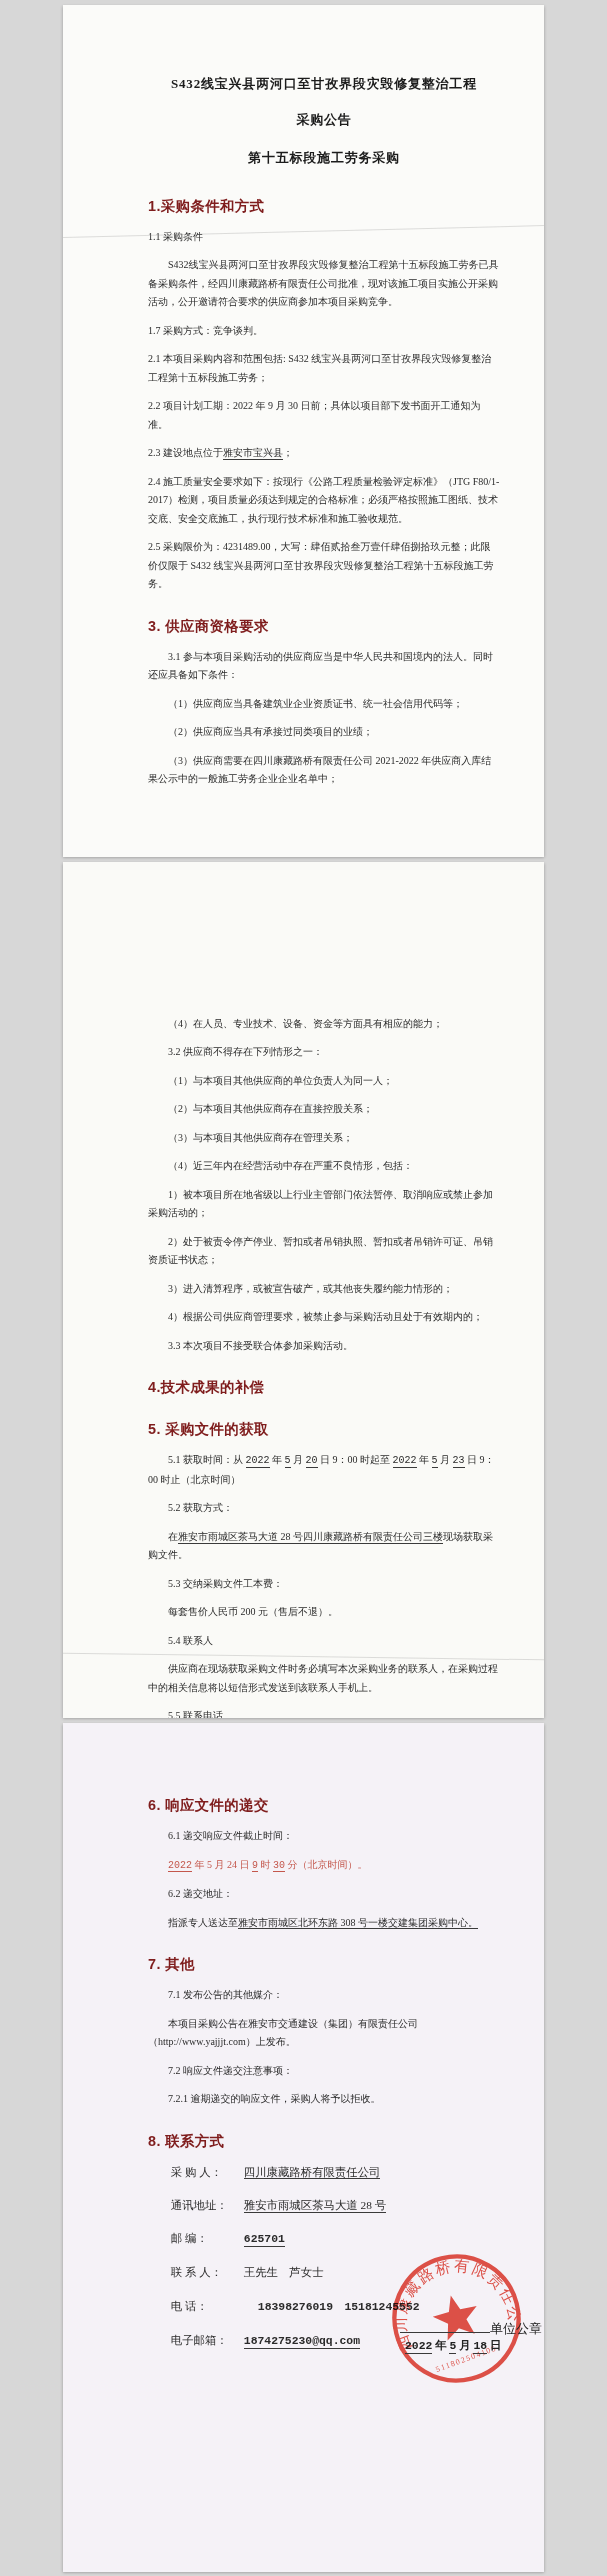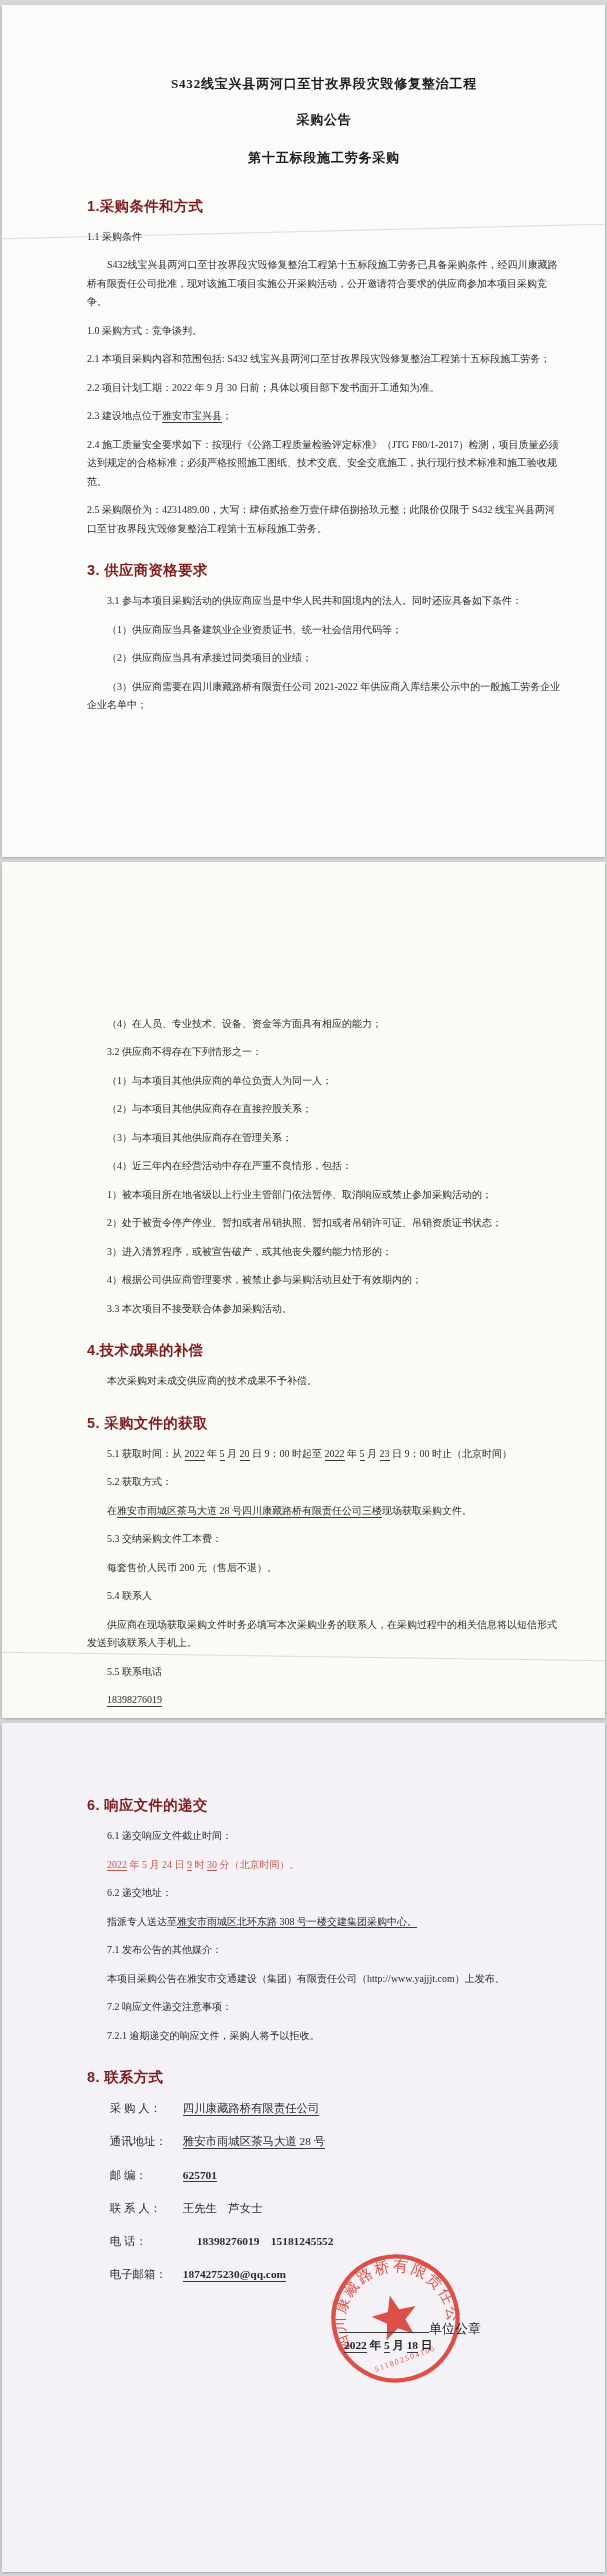--- a/index.html
+++ b/index.html
@@ -1,31 +1,31 @@
 <!DOCTYPE html>
 <html style="font-size:12px"><head>
 <meta charset="utf-8">
 <style>
   html,body{margin:0;padding:0;background:#d7d7d7;}
   .scan{width:607px;margin:0 auto;padding-top:4.6px;font-family:"Liberation Serif",serif;color:#2b2b2b;}
-  .page{position:relative;width:603px;margin:0 auto 5.3px;background:#fbfbf9;box-shadow:0 0.8px 3px rgba(0,0,0,.3);box-sizing:border-box;overflow:hidden;}
+  .page{position:relative;width:481px;margin:0 auto 5.3px;background:#fbfbf9;box-shadow:0 0.8px 3px rgba(0,0,0,.3);box-sizing:border-box;overflow:hidden;}
   .p1{height:852px;padding:70px 44px 0 85px;}
   .p2{height:856px;padding:70px 44px 0 85px;background:#fafaf7;}
   .p3{height:849px;padding:73px 44px 0 85px;background:#f5f2f7;}
   .t-center{text-align:center;}
   .doc-title{font-weight:bold;font-size:13px;letter-spacing:0.8px;margin:0 0 18px;color:#1c1c1c;}
   .doc-sub{font-weight:bold;font-size:13px;letter-spacing:0.8px;margin:0 0 20px;color:#1c1c1c;}
   .h{font-family:"Liberation Sans",sans-serif;font-weight:bold;font-size:14.4px;color:#7f1d1d;margin:23px 0 12px;letter-spacing:0.4px;}
   .h-first{margin-top:30px;}
   .p{font-size:10px;line-height:1.85;margin:10px 0;}
   .ti2{text-indent:2em;}
   .uline{border-bottom:0.8px solid #3a3a3a;padding-bottom:0.8px;}
   .red{color:#c4574c;}
   .uline-red{border-bottom:0.8px solid #c4574c;padding-bottom:0.8px;}
-  .num{font-family:Liberation Serif, serif;text-align:center;}
+  .num{font-family:Liberation Mono, monospace;text-align:center;}
   .crease{position:absolute;left:0;width:100%;height:0.8px;background:rgba(140,140,140,.28);}
   .contact-row{font-size:11.4px;line-height:1.6;margin:0 0 15px 2em;}
   .contact-label{display:inline-block;min-width:73px;}
   .stamp-wrap{position:absolute;left:325px;top:527px;width:197px;height:182px;}
   .seal{position:absolute;left:0;top:0;width:137px;height:137px;transform:rotate(-14deg);opacity:.88;mix-blend-mode:multiply;}
   .sig-line{position:absolute;left:12px;top:70px;font-size:13px;color:#222;white-space:nowrap;}
   .sig-blank{display:inline-block;width:90px;border-bottom:1.1px solid #3a3a3a;vertical-align:baseline;}
   .sig-date{position:absolute;left:17px;top:88px;font-size:11.4px;color:#222;white-space:nowrap;font-weight:bold;}
 </style>
 </head>
@@ -35,21 +35,21 @@
 
   <section class="page p1">
     <div class="crease" style="top:226px;transform:rotate(-1.4deg);"></div>
     <div class="doc-title t-center">S432线宝兴县两河口至甘孜界段灾毁修复整治工程</div>
     <div class="doc-sub t-center">采购公告</div>
     <div class="doc-sub t-center">第十五标段施工劳务采购</div>
 
     <div class="h h-first">1.采购条件和方式</div>
     <div class="p">1.1 采购条件</div>
     <div class="p ti2">S432线宝兴县两河口至甘孜界段灾毁修复整治工程第十五标段施工劳务已具备采购条件，经四川康藏路桥有限责任公司批准，现对该施工项目实施公开采购活动，公开邀请符合要求的供应商参加本项目采购竞争。</div>
-    <div class="p">1.0 采购方式：竞争谈判。</div>
+    <div class="p">1.7 采购方式：竞争谈判。</div>
 
     <div class="p">2.1 本项目采购内容和范围包括: S432 线宝兴县两河口至甘孜界段灾毁修复整治工程第十五标段施工劳务；</div>
     <div class="p">2.2 项目计划工期：2022 年 9 月 30 日前；具体以项目部下发书面开工通知为准。</div>
     <div class="p"><span>2.3 建设地点位于</span><span class="uline">雅安市宝兴县</span><span>；</span></div>
     <div class="p">2.4 施工质量安全要求如下：按现行《公路工程质量检验评定标准》（JTG F80/1-2017）检测，项目质量必须达到规定的合格标准；必须严格按照施工图纸、技术交底、安全交底施工，执行现行技术标准和施工验收规范。</div>
     <div class="p">2.5 采购限价为：4231489.00，大写：肆佰贰拾叁万壹仟肆佰捌拾玖元整；此限价仅限于 S432 线宝兴县两河口至甘孜界段灾毁修复整治工程第十五标段施工劳务。</div>
 
     <div class="h">3.  供应商资格要求</div>
     <div class="p ti2">3.1 参与本项目采购活动的供应商应当是中华人民共和国境内的法人。同时还应具备如下条件：</div>
     <div class="p ti2">（1）供应商应当具备建筑业企业资质证书、统一社会信用代码等；</div>
@@ -65,41 +65,41 @@
     <div class="p ti2">（2）与本项目其他供应商存在直接控股关系；</div>
     <div class="p ti2">（3）与本项目其他供应商存在管理关系；</div>
     <div class="p ti2">（4）近三年内在经营活动中存在严重不良情形，包括：</div>
     <div class="p ti2">1）被本项目所在地省级以上行业主管部门依法暂停、取消响应或禁止参加采购活动的；</div>
     <div class="p ti2">2）处于被责令停产停业、暂扣或者吊销执照、暂扣或者吊销许可证、吊销资质证书状态；</div>
     <div class="p ti2">3）进入清算程序，或被宣告破产，或其他丧失履约能力情形的；</div>
     <div class="p ti2">4）根据公司供应商管理要求，被禁止参与采购活动且处于有效期内的；</div>
     <div class="p ti2">3.3 本次项目不接受联合体参加采购活动。</div>
 
     <div class="h">4.技术成果的补偿</div>
-    <div class="p ti2">本次采购对未成交供应商的技术成果不予补偿。</div>
 
     <div class="h">5. 采购文件的获取</div>
     <div class="p ti2"><span>5.1 获取时间：从 </span><span class="uline num">2022</span><span> 年 </span><span class="uline num">5</span><span> 月 </span><span class="uline num">20</span><span> 日 9：00 时起至 </span><span class="uline num">2022</span><span> 年 </span><span class="uline num">5</span><span> 月 </span><span class="uline num">23</span><span> 日 9：00 时止（北京时间）</span></div>
     <div class="p ti2">5.2 获取方式：</div>
     <div class="p ti2"><span>在</span><span class="uline">雅安市雨城区茶马大道 28 号四川康藏路桥有限责任公司三楼</span><span>现场获取采购文件。</span></div>
     <div class="p ti2">5.3 交纳采购文件工本费：</div>
     <div class="p ti2">每套售价人民币 200 元（售后不退）。</div>
     <div class="p ti2">5.4 联系人</div>
     <div class="p ti2">供应商在现场获取采购文件时务必填写本次采购业务的联系人，在采购过程中的相关信息将以短信形式发送到该联系人手机上。</div>
     <div class="p ti2">5.5 联系电话</div>
     <div class="p ti2"><span class="uline num">18398276019</span></div>
   </section>
 
   <section class="page p3">
     <div class="h" style="margin-top:0;">6. 响应文件的递交</div>
     <div class="p ti2">6.1 递交响应文件截止时间：</div>
     <div class="p ti2 red"><span class="uline-red num">2022</span><span> 年 5 月 24 日 </span><span class="uline-red num">9</span><span> 时 </span><span class="uline-red num">30</span><span> 分（北京时间）。</span></div>
     <div class="p ti2">6.2 递交地址：</div>
     <div class="p ti2"><span>指派专人送达至</span><span class="uline">雅安市雨城区北环东路 308 号一楼交建集团采购中心。</span></div>
 
+    <div class="h">7. 其他</div>
     <div class="p ti2">7.1 发布公告的其他媒介：</div>
     <div class="p ti2">本项目采购公告在雅安市交通建设（集团）有限责任公司（http://www.yajjjt.com）上发布。</div>
     <div class="p ti2">7.2 响应文件递交注意事项：</div>
     <div class="p ti2">7.2.1 逾期递交的响应文件，采购人将予以拒收。</div>
 
     <div class="h">8. 联系方式</div>
     <div class="contact-row"><span class="contact-label">采  购  人：</span><span class="uline">四川康藏路桥有限责任公司</span></div>
     <div class="contact-row"><span class="contact-label">通讯地址：</span><span class="uline">雅安市雨城区茶马大道 28 号</span></div>
     <div class="contact-row"><span class="contact-label">邮      编：</span><span class="uline num" style="font-weight:bold;">625701</span></div>
     <div class="contact-row"><span class="contact-label">联  系  人：</span><span>王先生　芦女士</span></div>

